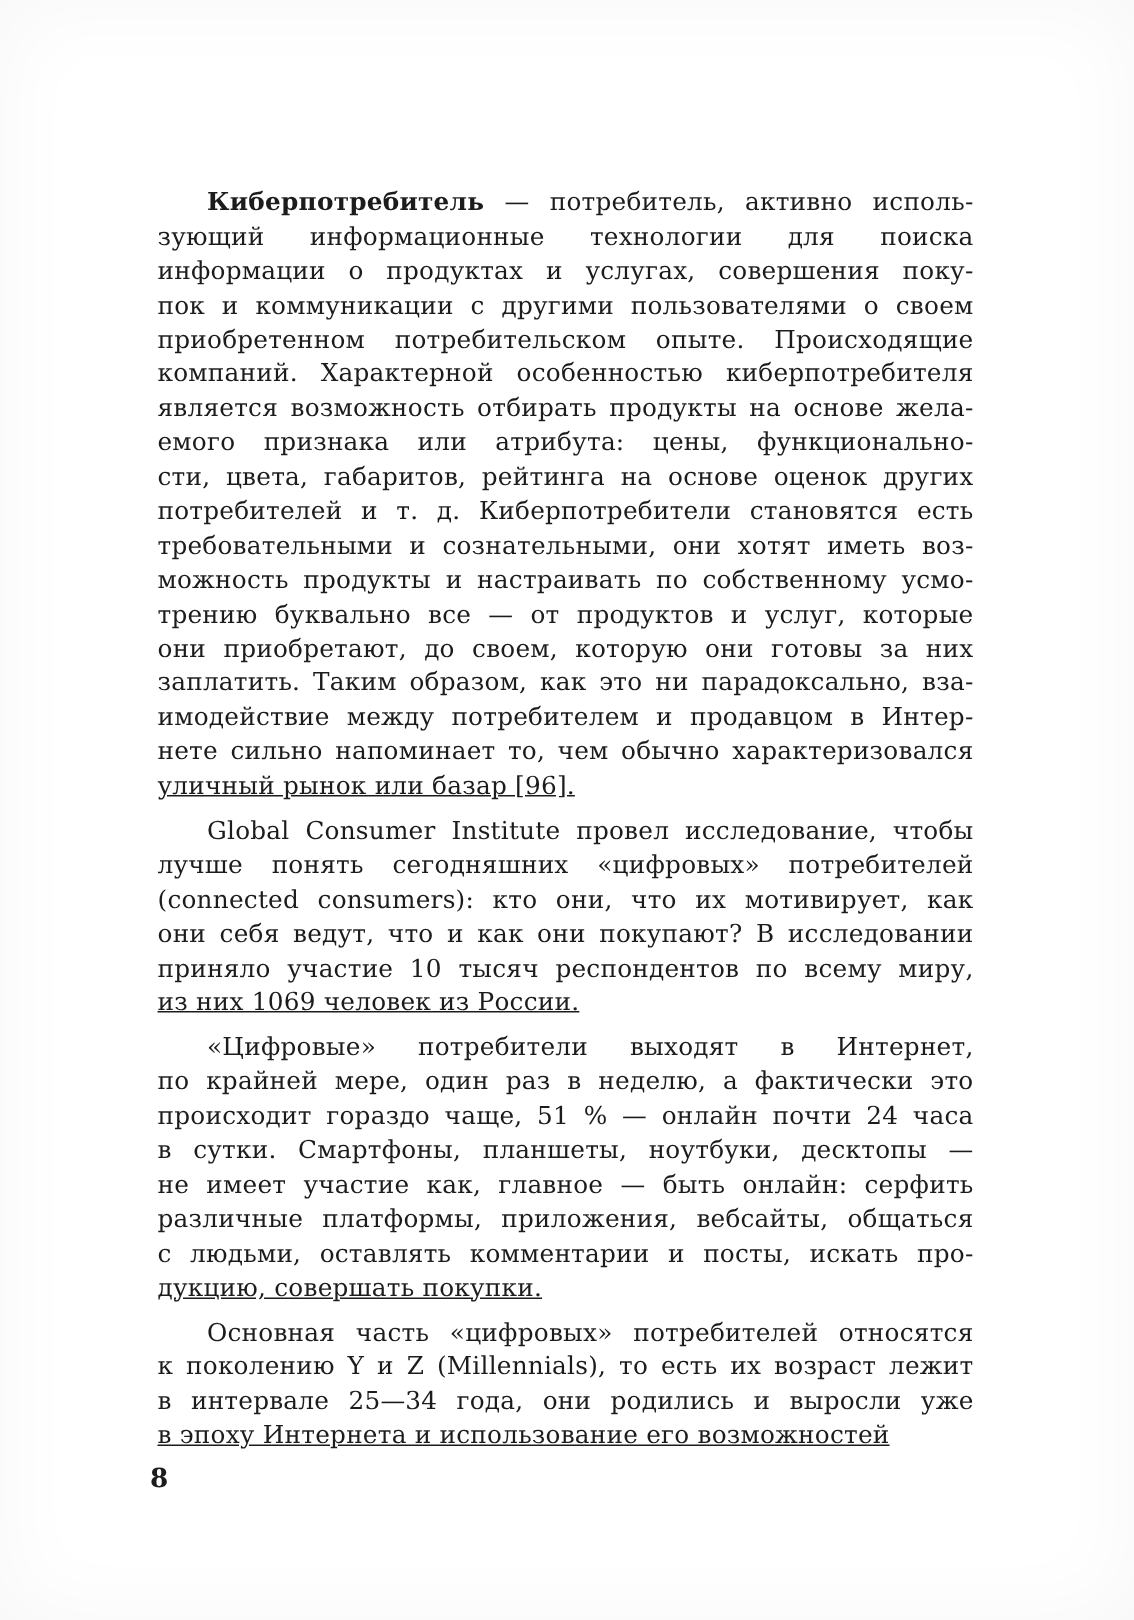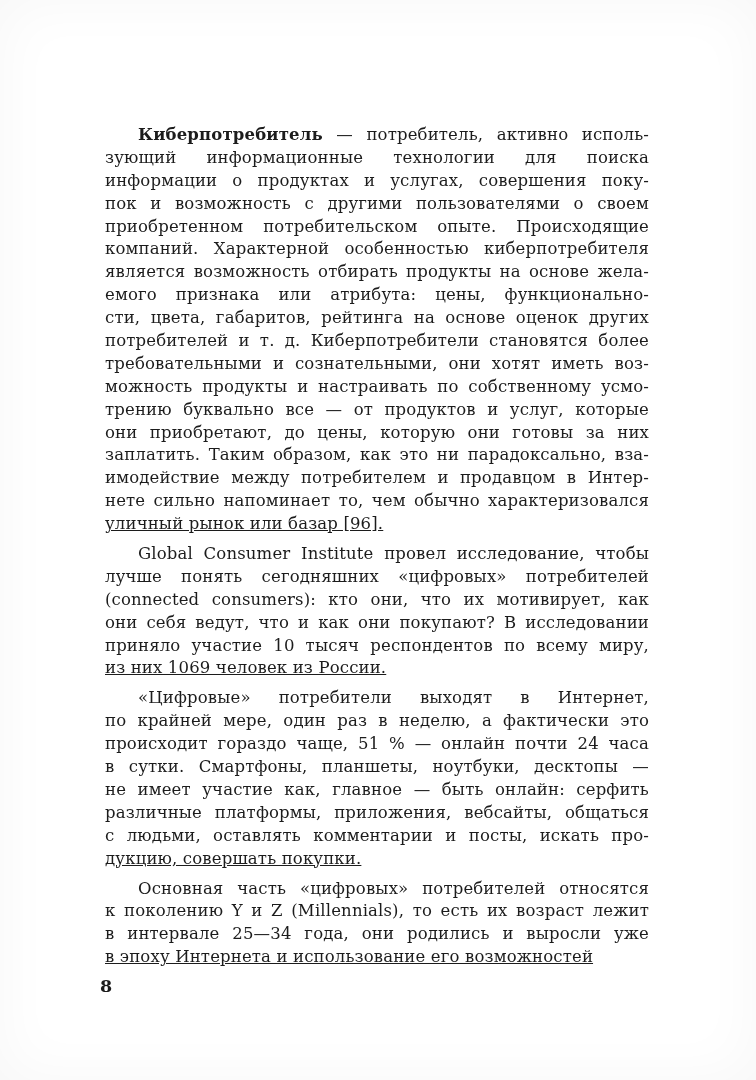--- a/index.html
+++ b/index.html
@@ -59,31 +59,31 @@
 </style>
 </head>
 <body>
 
 <div class="scan-page">
   <div class="text-block">
       <div class="para">
         <div class="line first"><b>Киберпотребитель</b> — потребитель, активно исполь-</div>
         <div class="line">зующий информационные технологии для поиска</div>
         <div class="line">информации о продуктах и услугах, совершения поку-</div>
-        <div class="line">пок и возможность с другими пользователями о своем</div>
+        <div class="line">пок и коммуникации с другими пользователями о своем</div>
         <div class="line">приобретенном потребительском опыте. Происходящие</div>
         <div class="line">компаний. Характерной особенностью киберпотребителя</div>
         <div class="line">является возможность отбирать продукты на основе жела-</div>
         <div class="line">емого признака или атрибута: цены, функционально-</div>
         <div class="line">сти, цвета, габаритов, рейтинга на основе оценок других</div>
-        <div class="line">потребителей и т. д. Киберпотребители становятся более</div>
+        <div class="line">потребителей и т. д. Киберпотребители становятся есть</div>
         <div class="line">требовательными и сознательными, они хотят иметь воз-</div>
         <div class="line">можность продукты и настраивать по собственному усмо-</div>
         <div class="line">трению буквально все — от продуктов и услуг, которые</div>
-        <div class="line">они приобретают, до цены, которую они готовы за них</div>
+        <div class="line">они приобретают, до своем, которую они готовы за них</div>
         <div class="line">заплатить. Таким образом, как это ни парадоксально, вза-</div>
         <div class="line">имодействие между потребителем и продавцом в Интер-</div>
         <div class="line">нете сильно напоминает то, чем обычно характеризовался</div>
         <div class="line last">уличный рынок или базар [96].</div>
       </div>
       <div class="para">
         <div class="line first">Global Consumer Institute провел исследование, чтобы</div>
         <div class="line">лучше понять сегодняшних «цифровых» потребителей</div>
         <div class="line">(connected consumers): кто они, что их мотивирует, как</div>
         <div class="line">они себя ведут, что и как они покупают? В исследовании</div>

